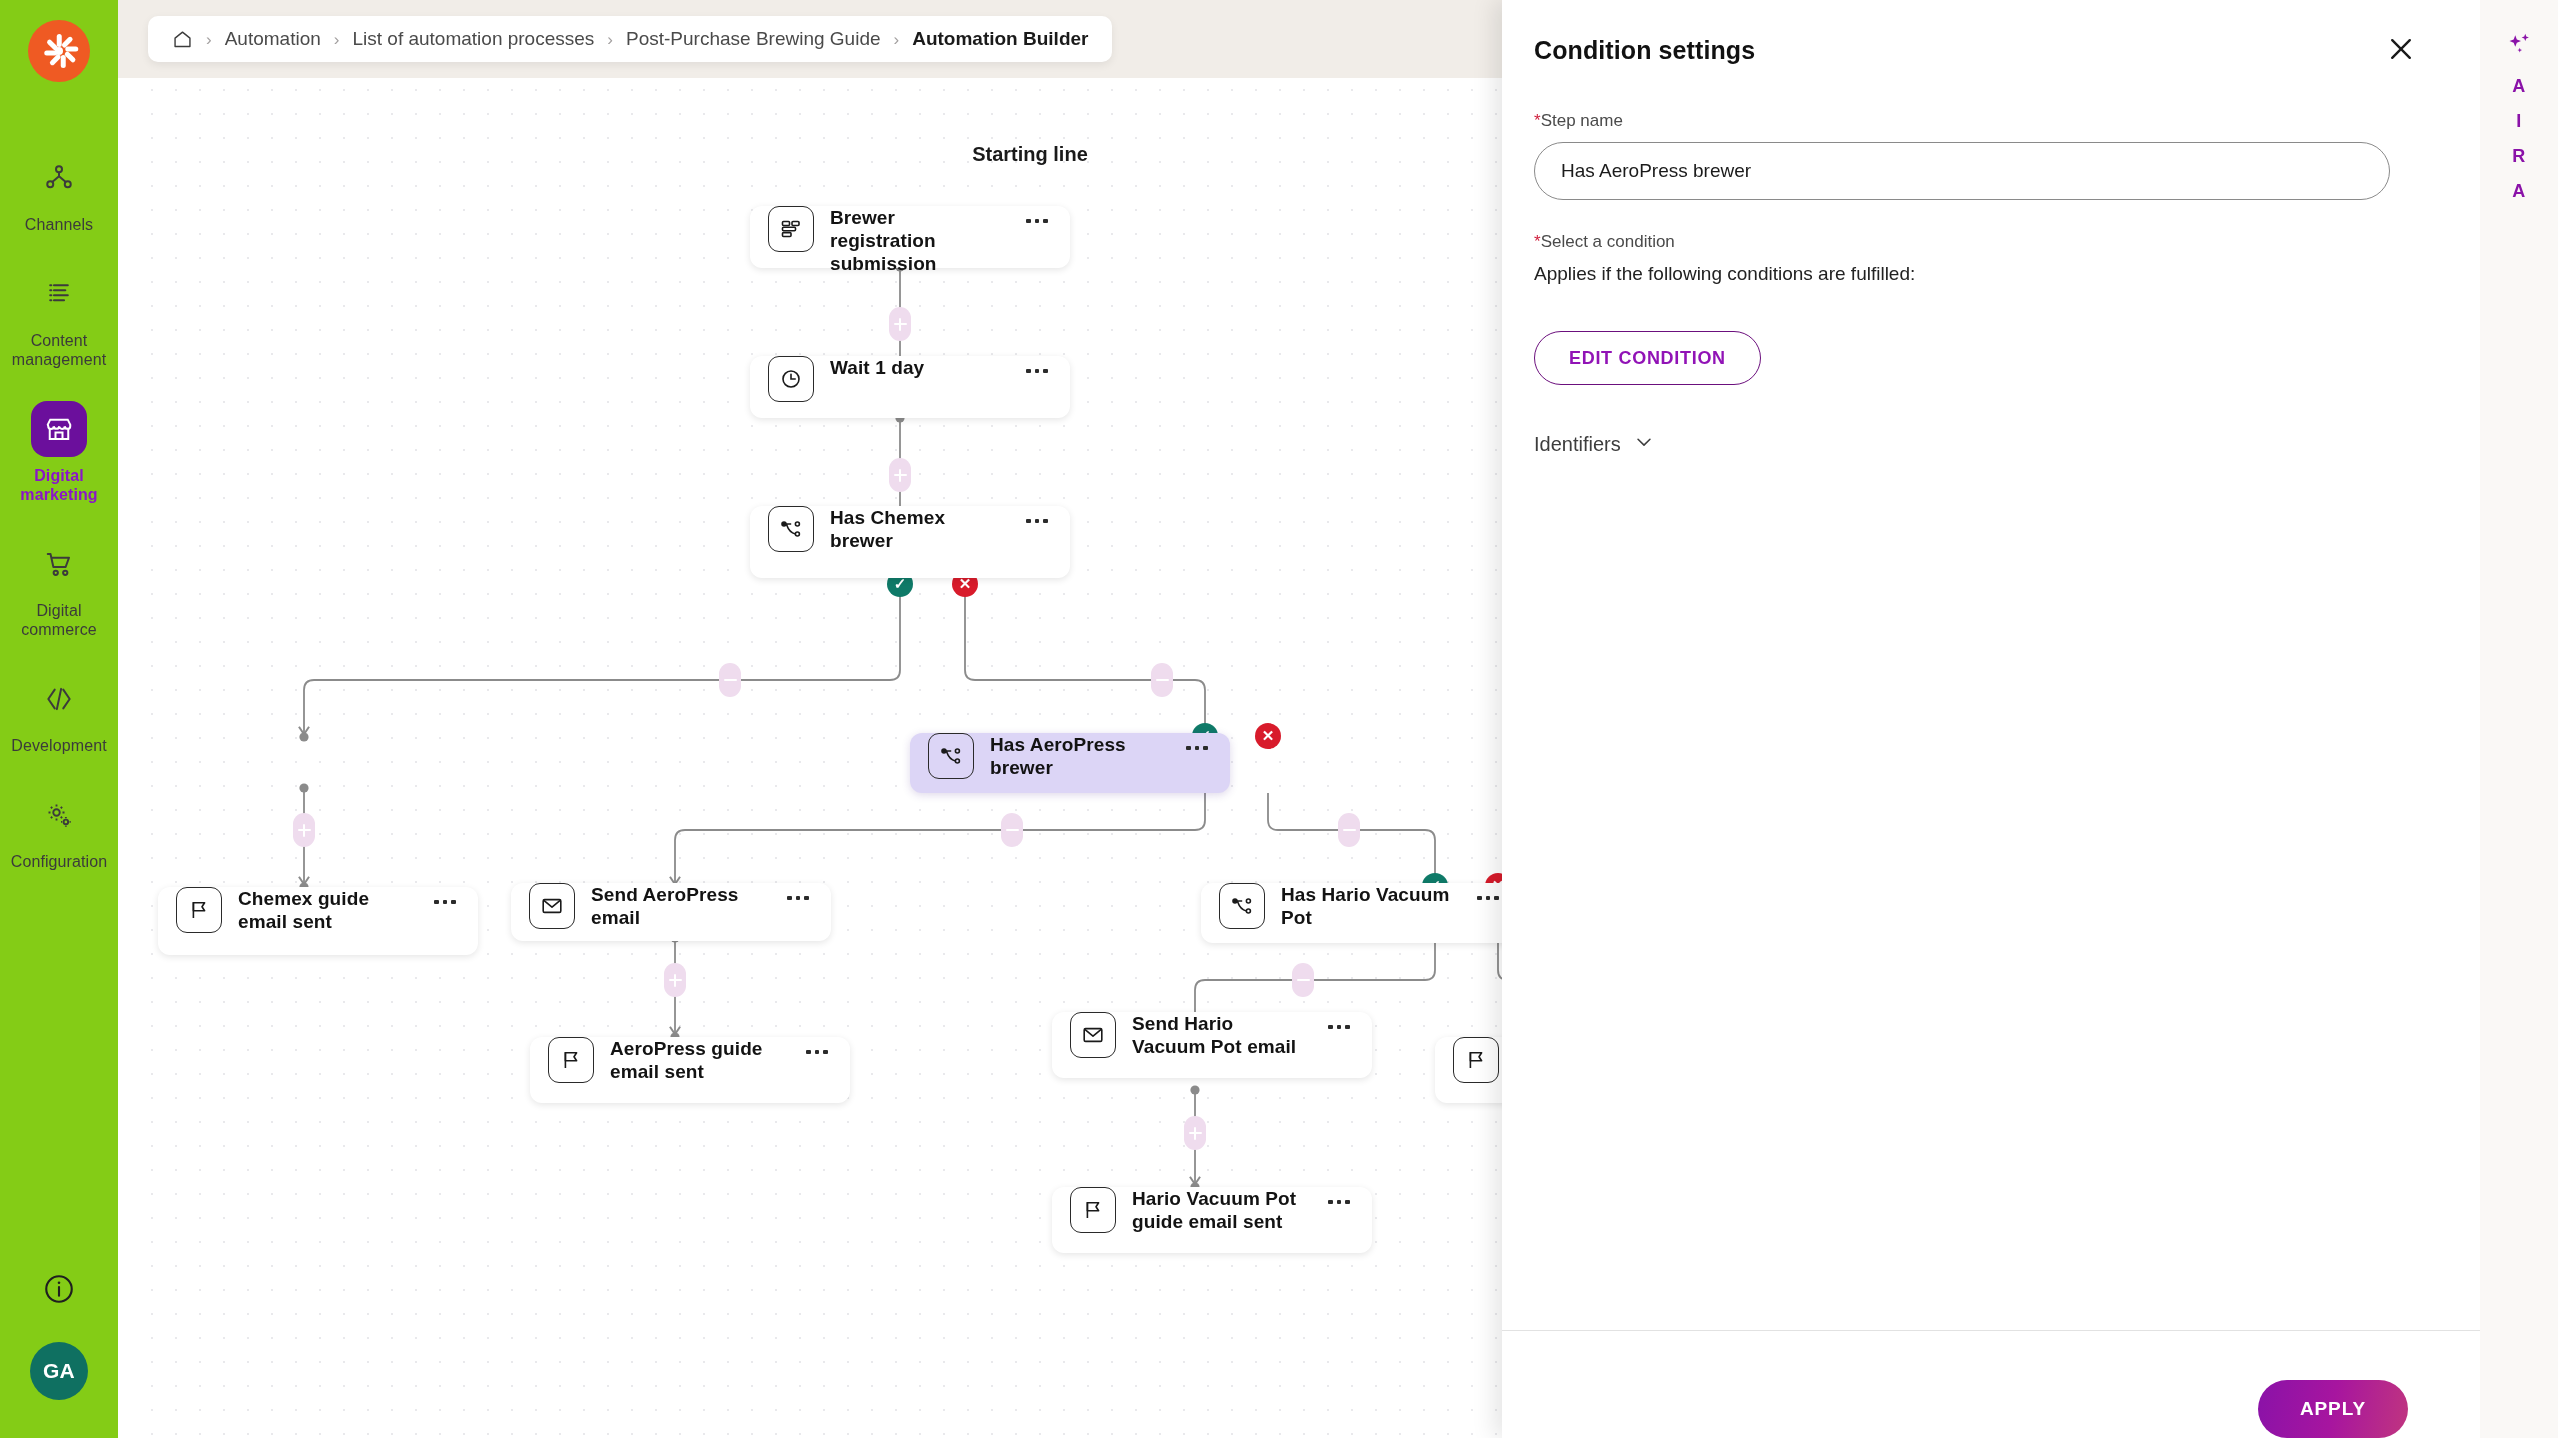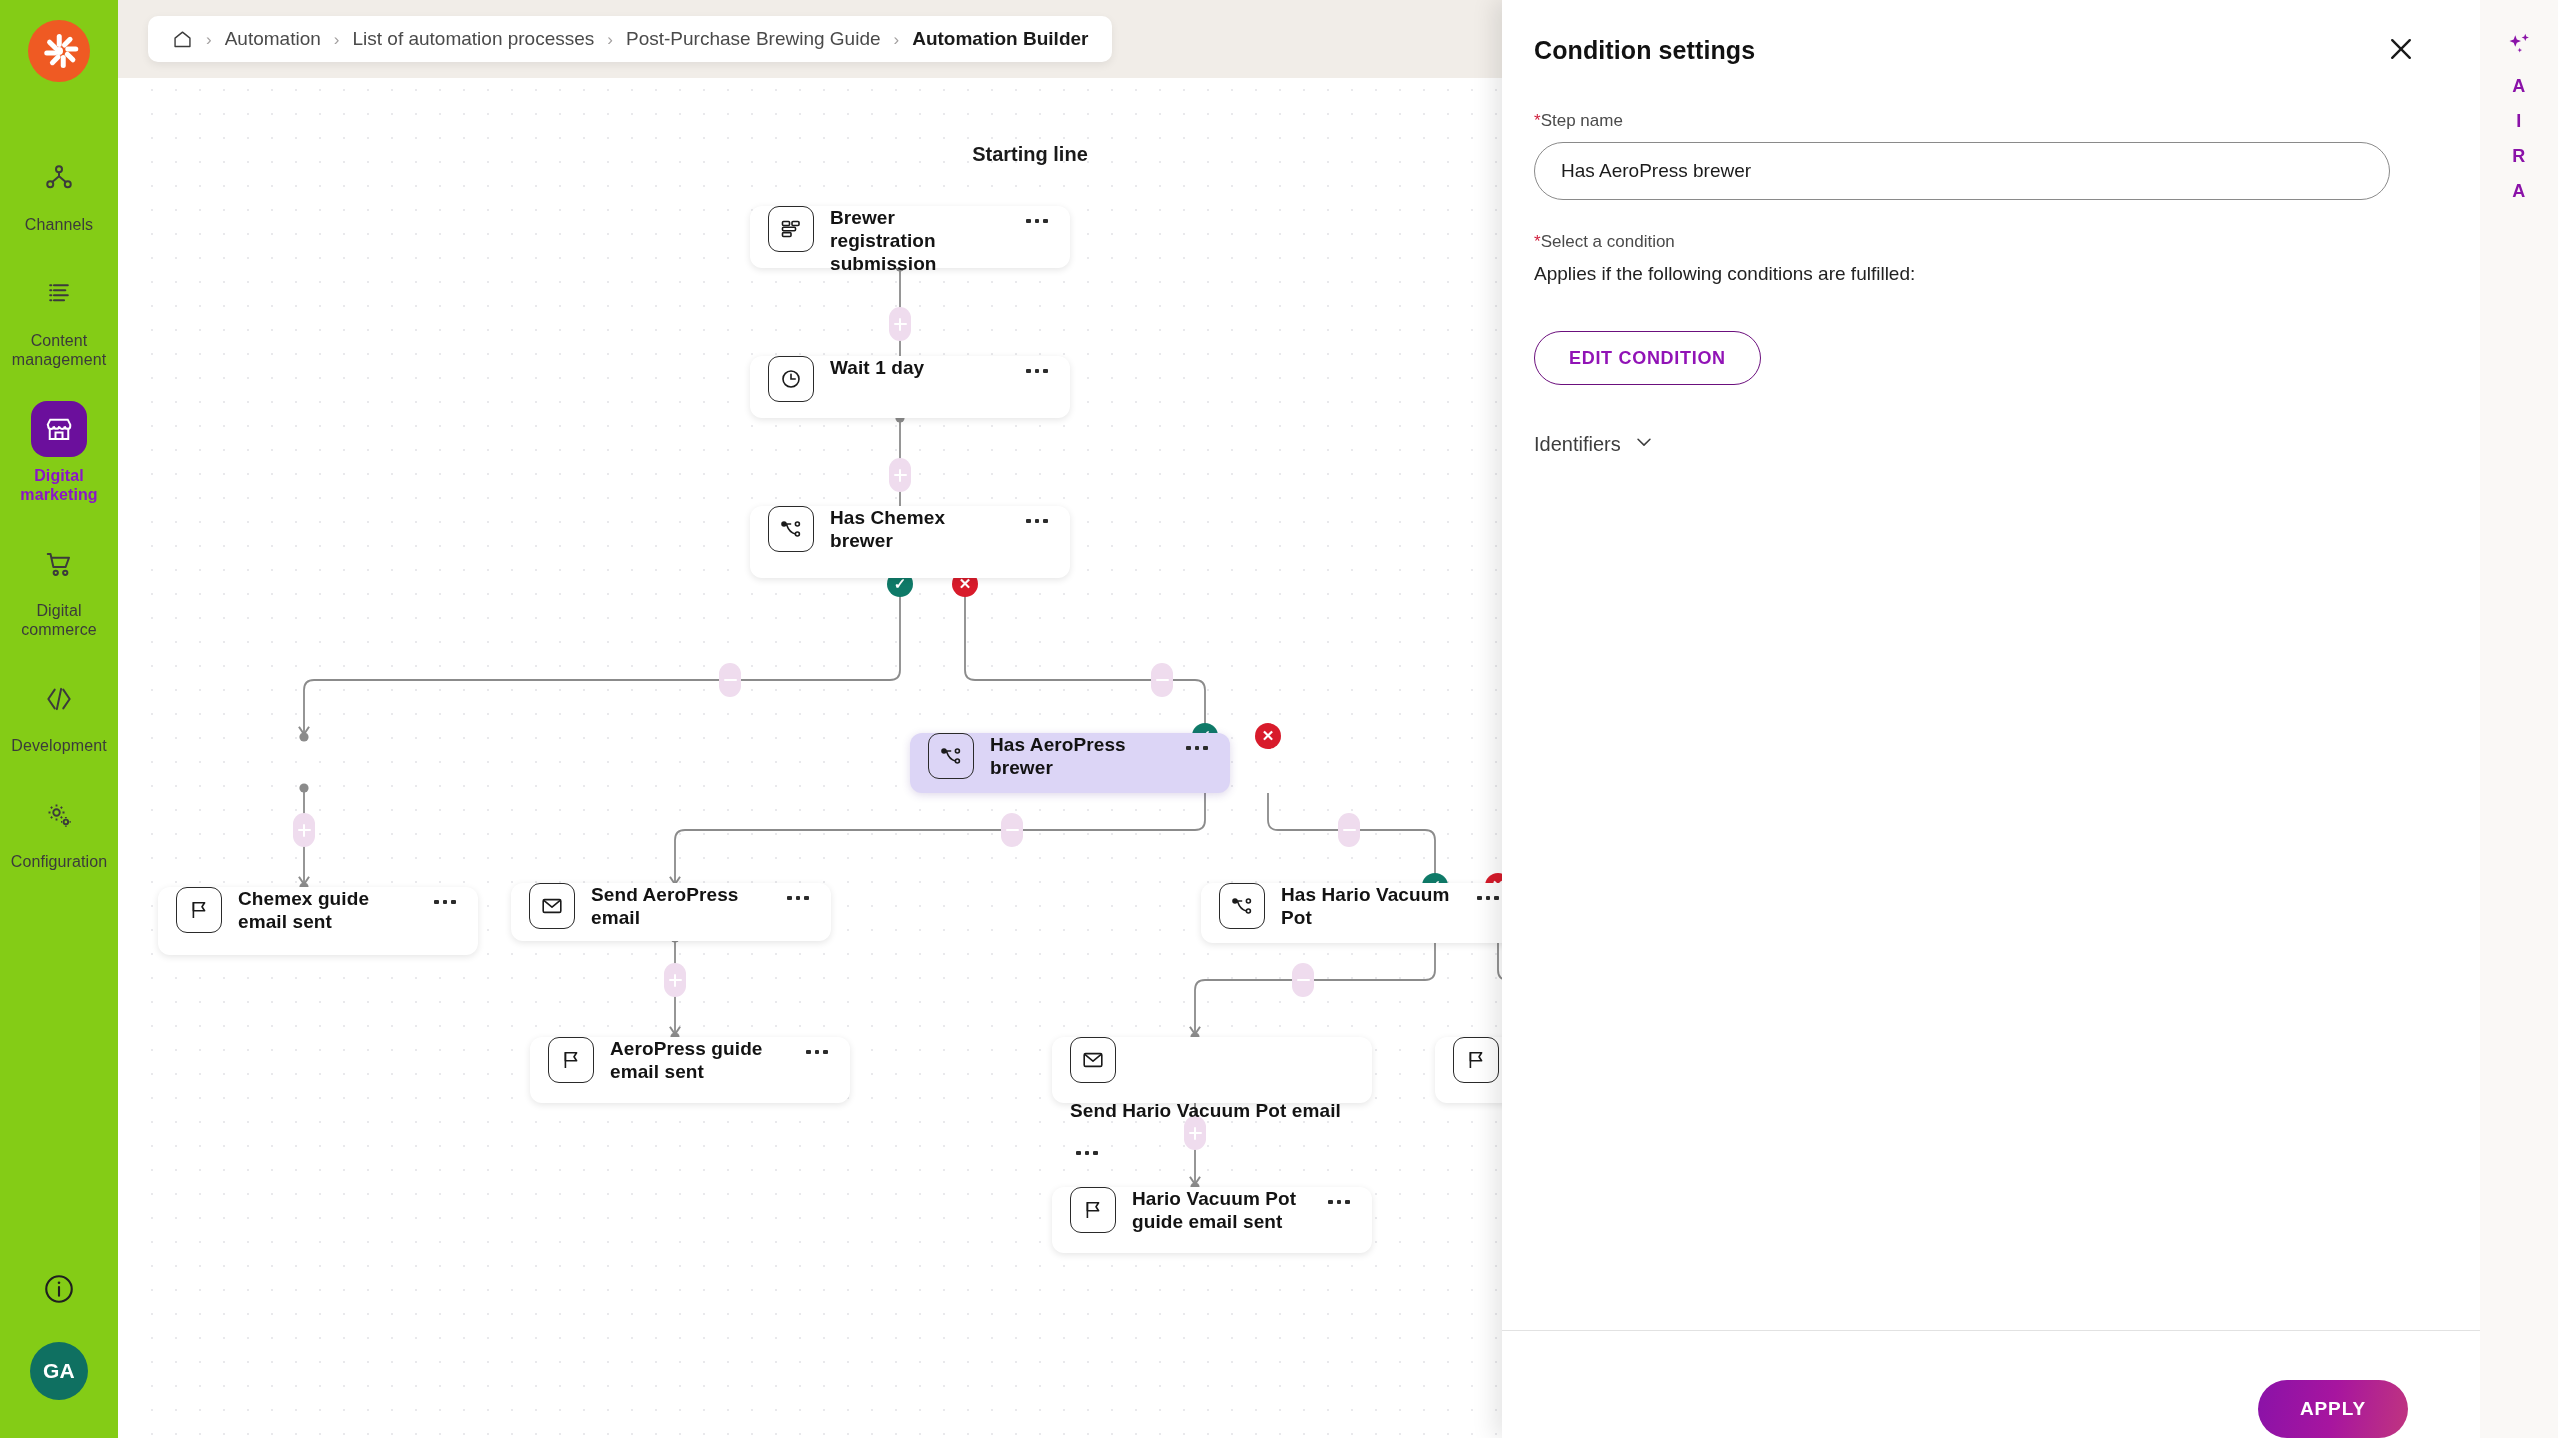--- a/index.html
+++ b/index.html
@@ -505,21 +505,21 @@
         </svg>
       </span>
       <span class="node-label">AeroPress guide email sent</span>
       <span class="node-menu">
           <i></i>
           <i></i>
           <i></i>
         </span>
     </div>
 
-    <div class="node" style="left:912px; top:959px; width:320px; height:66px;flex-direction:column;">
+    <div class="node" style="left:912px; top:934px; width:320px; height:66px;">
       <span class="node-icon">
         <svg viewBox="0 0 24 24" width="24" height="24" fill="none" stroke="currentColor" stroke-width="1.6" stroke-linejoin="round">
           <rect x="3.2" y="5.6" width="17.6" height="12.8" rx="1.4"></rect>
             <path d="m3.8 6.4 8.2 6.8 8.2-6.8"></path>
         </svg>
       </span>
       <span class="node-label">Send Hario Vacuum Pot email</span>
       <span class="node-menu">
           <i></i>
           <i></i>

